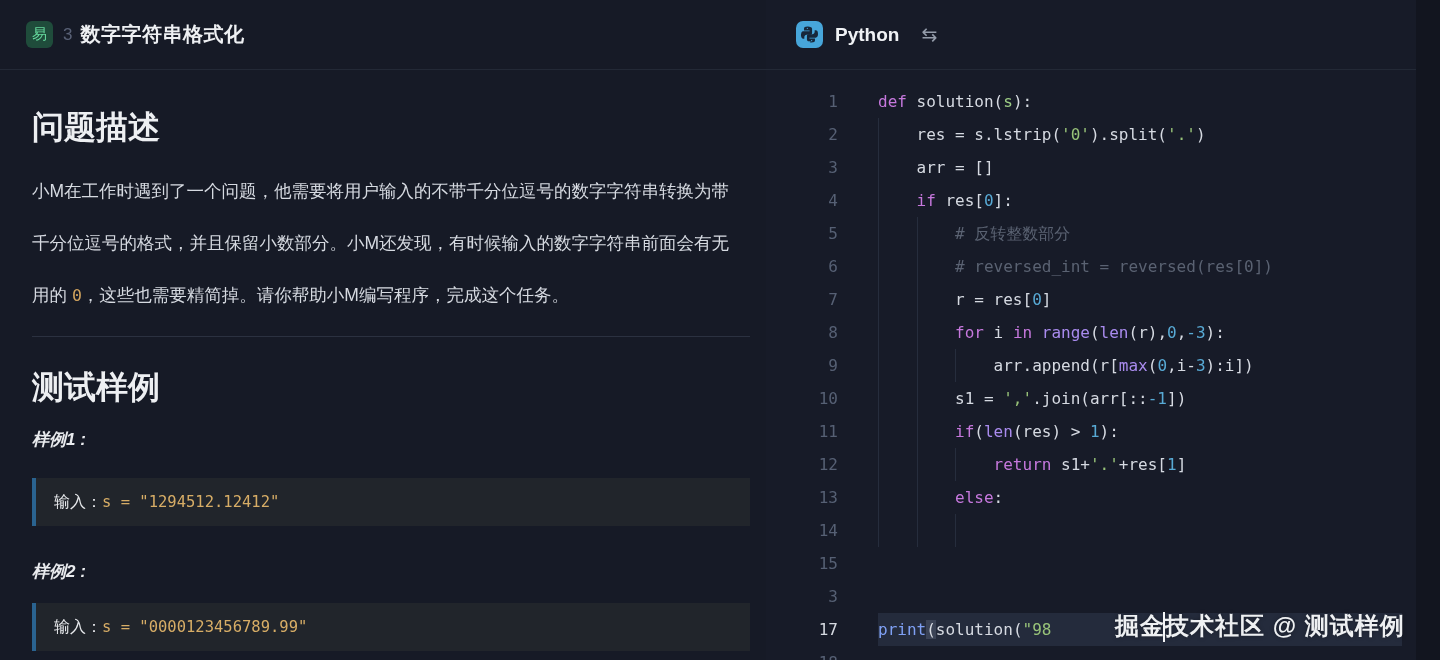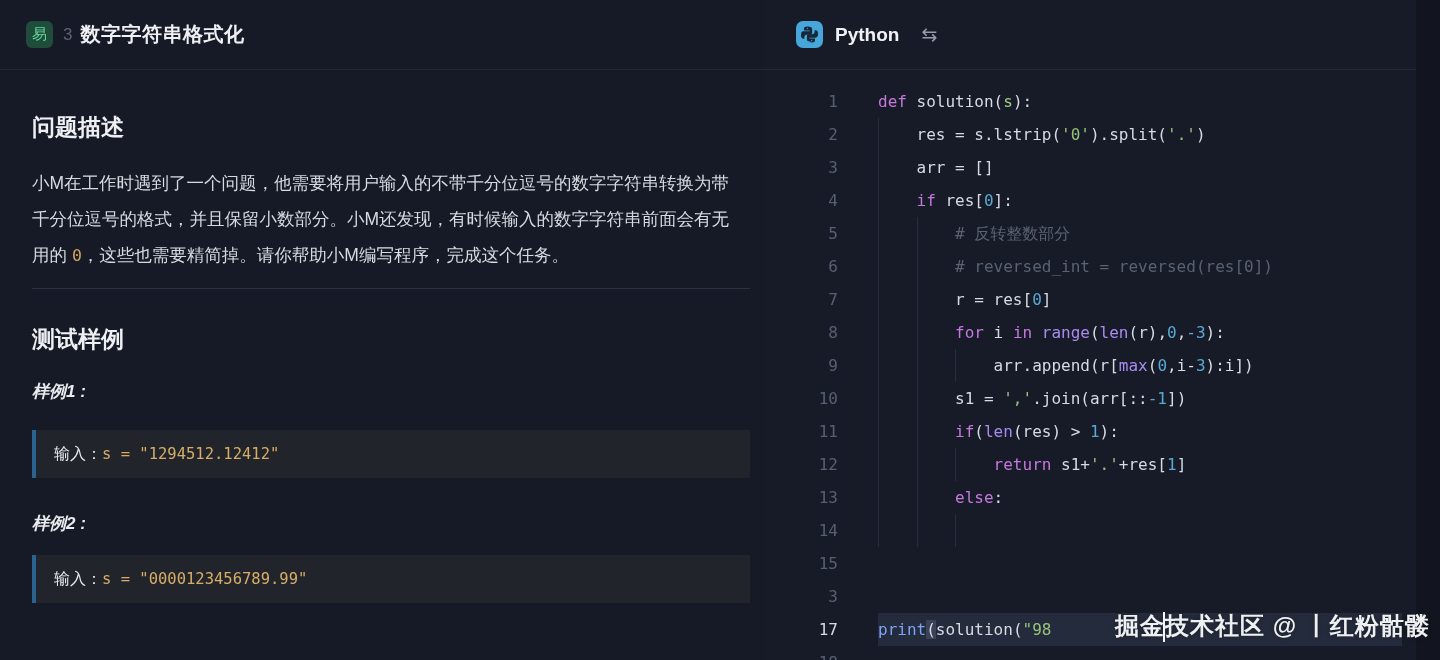--- a/index.html
+++ b/index.html
@@ -14,24 +14,24 @@
   .panel-header { height:70px; display:flex; align-items:center; border-bottom:1px solid #232936; }
   .panel-left .panel-header { padding:0 26px; }
   .panel-right .panel-header { padding:0 30px; }
 
   .difficulty-badge { width:27px; height:27px; border-radius:6px; background:#1f4c3b; color:#65d99d;
     font-size:15px; display:flex; align-items:center; justify-content:center; flex:none; }
   .problem-number { color:#596176; font-size:17px; margin-left:10px; }
   .problem-title { font-size:20px; font-weight:700; color:#eef0f3; margin-left:8px; letter-spacing:.5px; }
 
   .content { padding:0 32px; }
-  .section-heading { font-size:23px; line-height:28px; font-weight:700; color:#edeff2; }
+  .section-heading { font-size:32px; line-height:28px; font-weight:700; color:#edeff2; }
   .h-desc { margin-top:43px; }
   .h-samples { margin-top:36px; }
-  .desc-paragraph { margin-top:24px; width:702px; font-size:17.5px; line-height:36px; color:#d6dae1; }
+  .desc-paragraph { margin-top:24px; width:702px; font-size:17.5px; line-height:52px; color:#d6dae1; }
   .inline-code { font-family:"DejaVu Sans Mono","Liberation Mono",monospace; color:#d2a45e; font-size:16.5px; }
   .hr { height:1px; background:#2b3140; border:0; margin-top:14px; width:718px; }
 
   .sample-label { margin-top:27px; font-size:17px; font-weight:700; font-style:italic; color:#e9ebee; }
   .sample-label.second { margin-top:34px; }
   .sample-block { margin-top:27px; width:718px; background:#21252b; border-left:4px solid #2a6390;
     padding:8px 18px; }
   .sample-block.second { margin-top:20px; }
   .sample-row { line-height:32px; font-size:16px; white-space:pre; }
   .s-label { color:#e8eaed; }
@@ -179,14 +179,14 @@
         <span class="ln">17</span>
         <span class="code-cell"><span class="toks"><span class="tk-fn">print</span><span class="tk-brk">(</span><span class="tk-id">solution(</span><span class="tk-str">"98</span></span></span>
       </div>
       <div class="code-row">
         <span class="ln">18</span>
         <span class="code-cell"><span class="toks"></span></span>
       </div>
     </div>
 </div>
 
-<div class="watermark">掘金技术社区 @ 丨红粉骷髅</div>
+<div class="watermark">掘金技术社区 @ 测试样例</div>
 <div class="cursor-caret"></div>
 
 </body></html>

